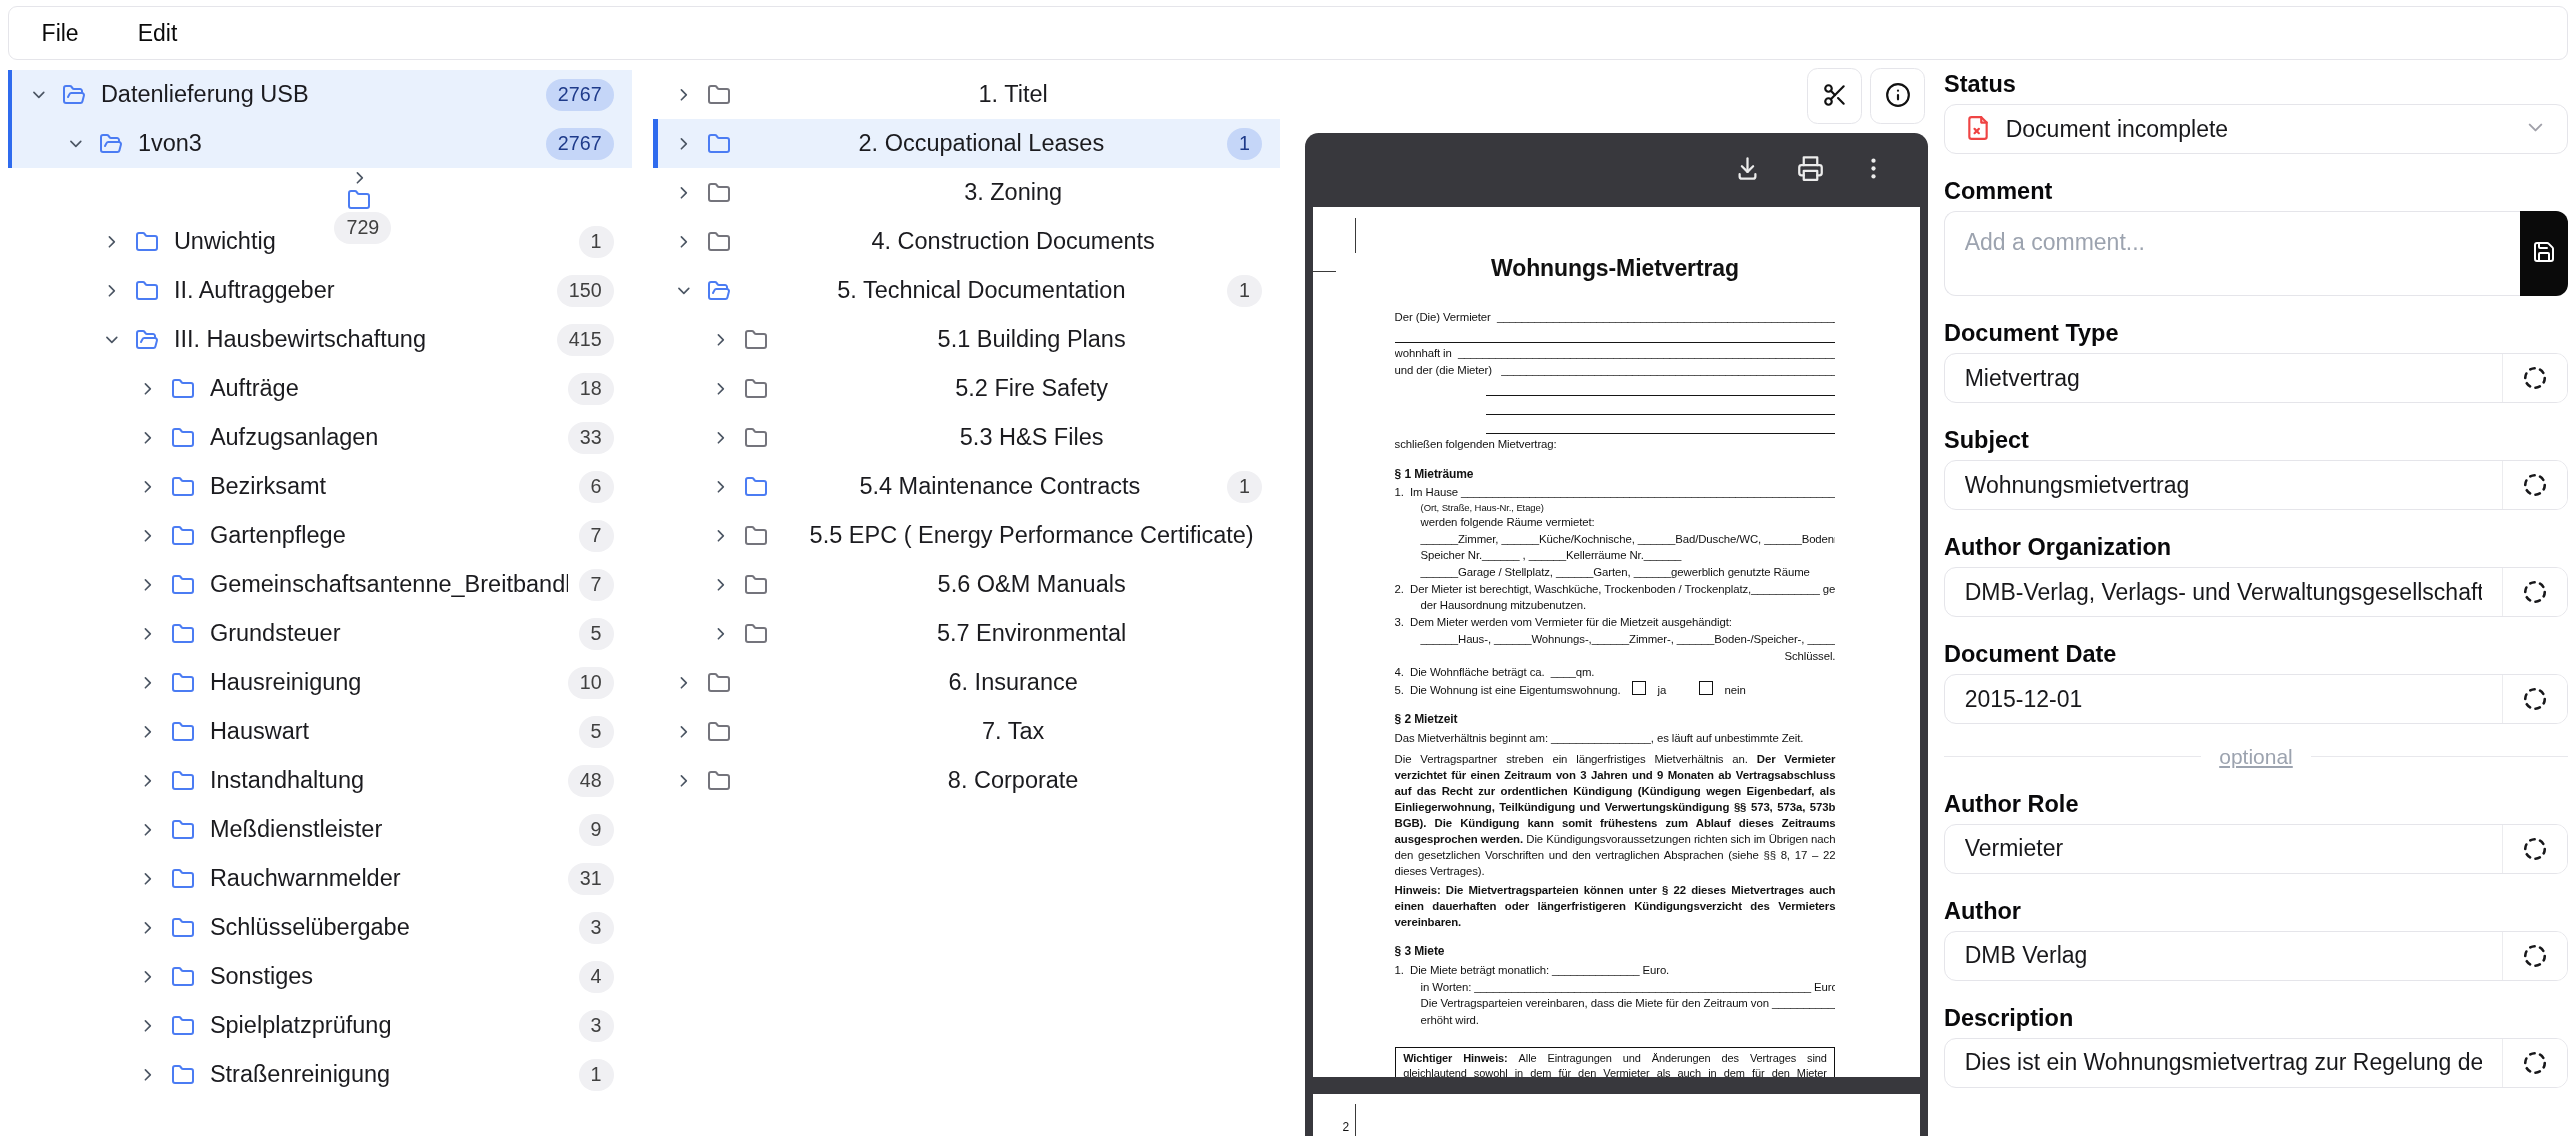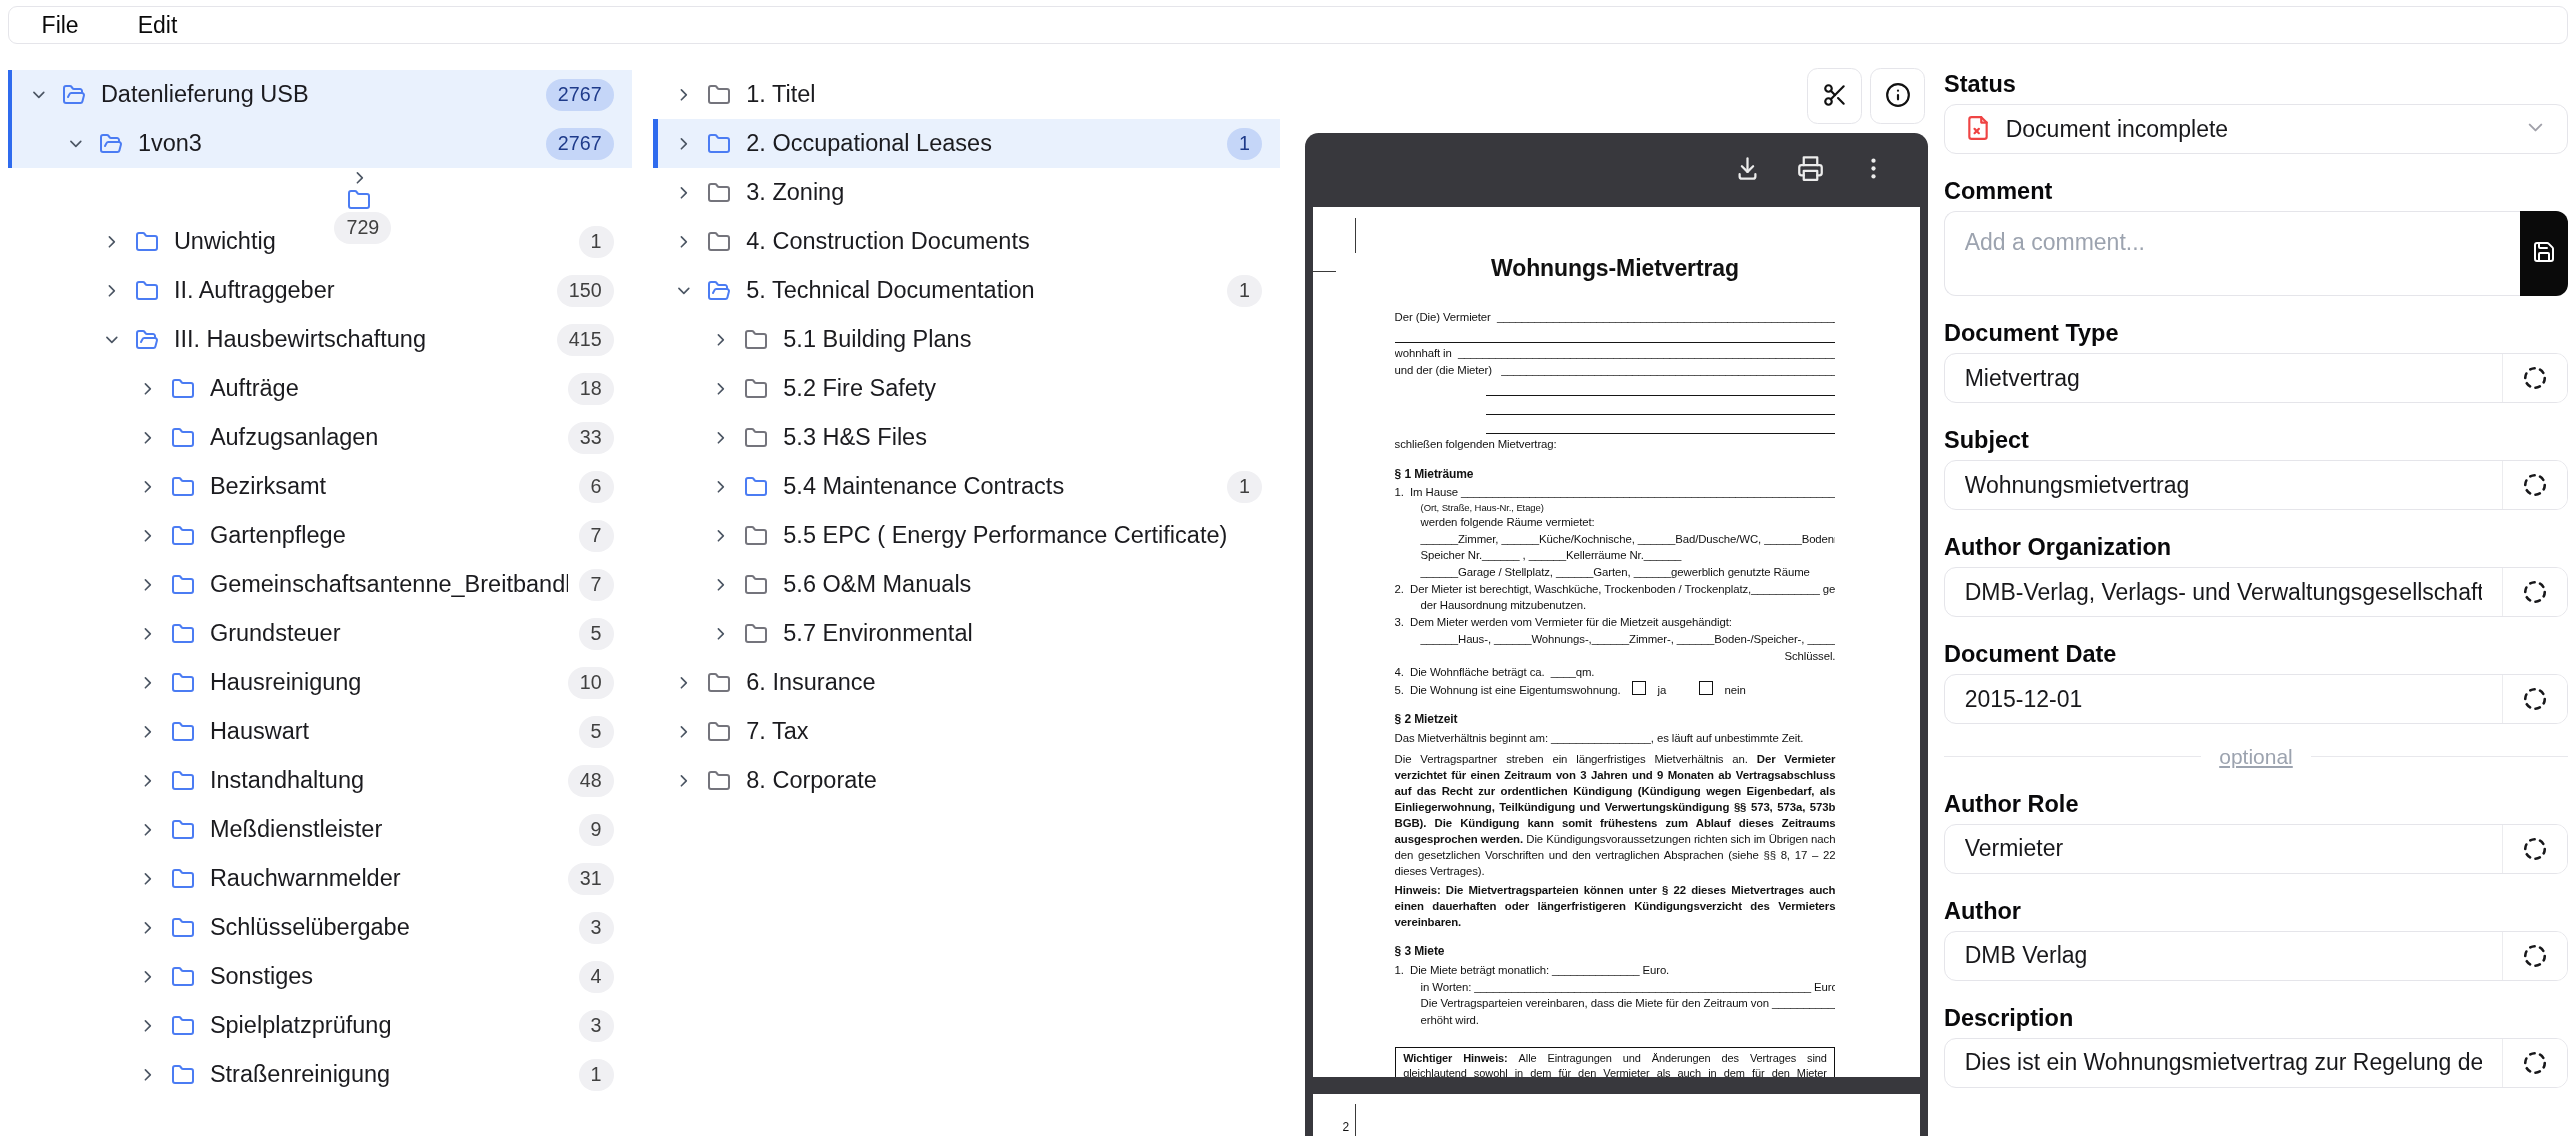--- a/index.html
+++ b/index.html
@@ -1,25 +1,25 @@
 <!DOCTYPE html>
 <html style="font-size:12px"><head>
 <meta charset="utf-8">
 <style>
   html,body{margin:0;padding:0;background:#fff;font-family:"Liberation Sans",sans-serif;}
   #app{position:relative;width:2576px;height:1136px;background:#fff;overflow:hidden;color:#18181b;}
 
   
-  #menubar{position:absolute;left:7.6px;top:6px;right:7.6px;height:38px;border:1.5px solid #e5e5ea;border-radius:9px;background:#fff;display:flex;align-items:center;padding-left:33px;gap:59px;box-sizing:border-box;}
+  #menubar{position:absolute;left:7.6px;top:6px;right:7.6px;height:54px;border:1.5px solid #e5e5ea;border-radius:9px;background:#fff;display:flex;align-items:center;padding-left:33px;gap:59px;box-sizing:border-box;}
   .menu-item{font-size:23px;color:#0a0a0a;cursor:default;}
 
   
   .tree{position:absolute;top:70px;}
   #left-tree{left:7.6px;width:624px;}
-  #middle-tree{left:653px;width:627px;}
+  #middle-tree{left:653px;width:627px;text-align:center;}
   .trow{position:relative;height:49px;display:flex;align-items:center;box-sizing:border-box;border-radius:3px;}
   .trow.sel{background:#e9f1fd;border-radius:0;}
   .trow.sel::before{content:"";position:absolute;left:0;top:0;bottom:0;width:4.5px;background:#2f6bee;}
   .chev{width:19.7px;height:19.7px;margin-right:13.6px;display:flex;align-items:center;justify-content:center;color:#4b5563;flex:none;}
   .chev svg{width:19.7px;height:19.7px;}
   .fold{width:24px;height:24px;margin-right:15px;display:flex;align-items:center;justify-content:center;flex:none;}
   .fold svg{width:24px;height:24px;}
   .fold.blue{color:#4b7cf3;} .fold.gray{color:#74747c;}
   .tlabel{font-size:23.5px;color:#1b1b1f;white-space:nowrap;overflow:hidden;flex:1;}
   .badge{flex:none;margin-left:10.6px;margin-right:18px;min-width:35px;height:32px;border-radius:16px;display:flex;align-items:center;justify-content:center;font-size:19.7px;padding:0 12px;box-sizing:border-box;}

